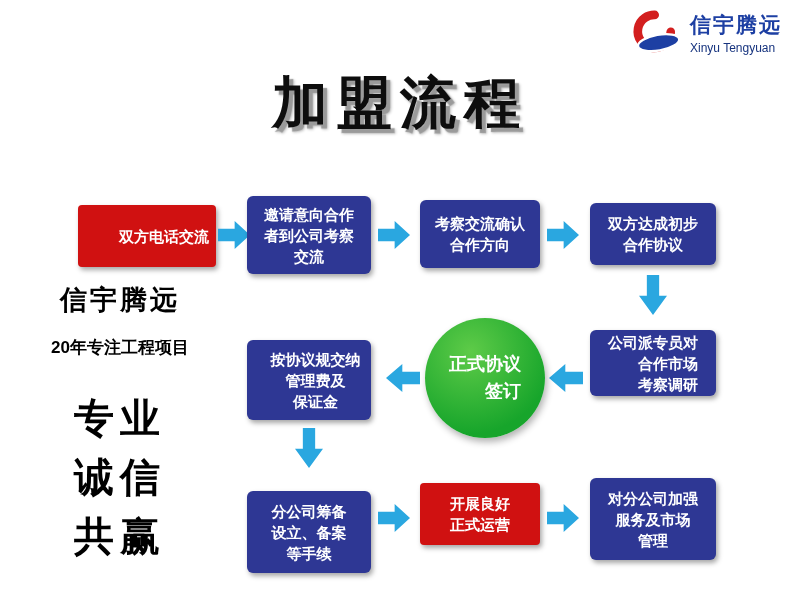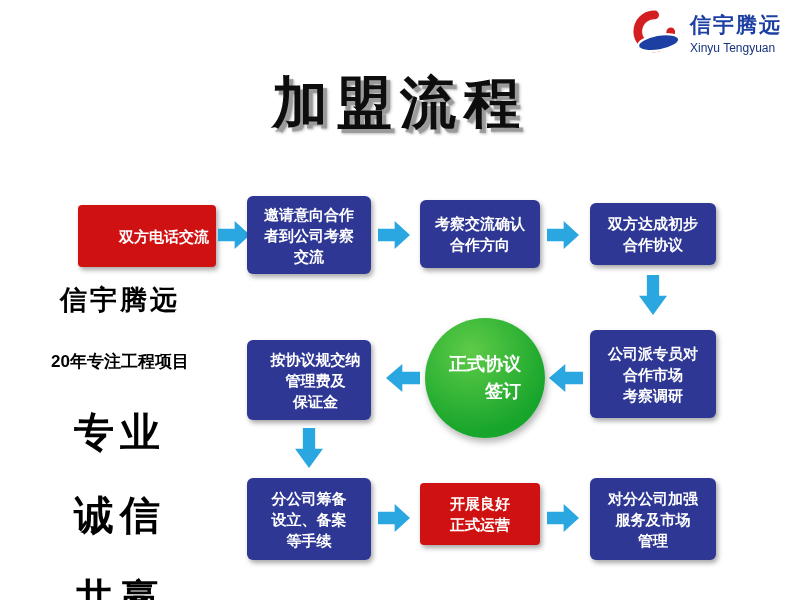--- a/index.html
+++ b/index.html
@@ -12,22 +12,22 @@
   .logo-sub{color:#16337e;font-size:12px;margin-top:6px;}
 
   
   .main-title{position:absolute;left:0;right:0;top:66px;text-align:center;
     font-size:56px;font-weight:900;color:#0d0d0d;letter-spacing:8px;
     text-shadow:4px 4px 1px #9a9a9a, 5px 5px 3px #c2c2c2;}
 
   
   .left-panel{position:absolute;left:28px;top:282px;width:184px;text-align:center;color:#000;}
   .lp-brand{font-size:27px;font-weight:900;letter-spacing:3px;}
-  .lp-tagline{font-size:17px;font-weight:bold;margin-top:32px;white-space:nowrap;}
-  .lp-value{font-size:40px;font-weight:900;letter-spacing:6px;margin-top:28px;}
+  .lp-tagline{font-size:17px;font-weight:bold;margin-top:18px;white-space:nowrap;}
+  .lp-value{font-size:40px;font-weight:900;letter-spacing:6px;margin-top:4px;}
   .lp-value.v1{margin-top:32px;}
 
   
   .box{position:absolute;display:flex;align-items:center;justify-content:center;
     color:#ffffff;font-weight:bold;text-align:center;white-space:pre-line;
     border-radius:6px;box-shadow:2px 3px 5px rgba(0,0,0,0.35);
     font-size:15px;line-height:1.4;padding:2px;box-sizing:border-box;}
   .box.blue{background:#2e3794;}
   .box.red{background:#d01111;border-radius:4px;}
   .circle{position:absolute;display:flex;align-items:center;justify-content:center;
@@ -43,27 +43,27 @@
 
   
   #box-phone   {left:78px;  top:205px; width:138px; height:62px;padding-left:36px;}
   #arr-1a      {left:218px; top:221px;}
   #box-invite  {left:247px; top:196px; width:124px; height:78px;}
   #arr-1b      {left:378px; top:221px;}
   #box-confirm {left:420px; top:200px; width:120px; height:68px;}
   #arr-1c      {left:547px; top:221px;}
   #box-initial {left:590px; top:203px; width:126px; height:62px;}
   #arr-d1      {left:639px; top:275px;}
-  #box-survey  {left:590px; top:330px; width:126px; height:88px;}
+  #box-survey  {left:590px; top:330px; width:126px; height:66px;text-align:right;}
   #arr-l1      {left:549px; top:364px;}
   #circle-sign {left:425px; top:318px; width:120px; height:120px;}
   #arr-l2      {left:386px; top:364px;}
   #box-fees    {left:247px; top:340px; width:124px; height:80px;padding-left:15px;}
   #arr-d2      {left:295px; top:428px;}
-  #box-setup   {left:247px; top:478px; width:124px; height:82px;}
+  #box-setup   {left:247px; top:491px; width:124px; height:82px;}
   #arr-3a      {left:378px; top:504px;}
   #box-operate {left:420px; top:483px; width:120px; height:62px;}
   #arr-3b      {left:547px; top:504px;}
   #box-manage  {left:590px; top:478px; width:126px; height:82px;}
 </style>
 </head>
 <body>
 
 <div id="stage">
 

